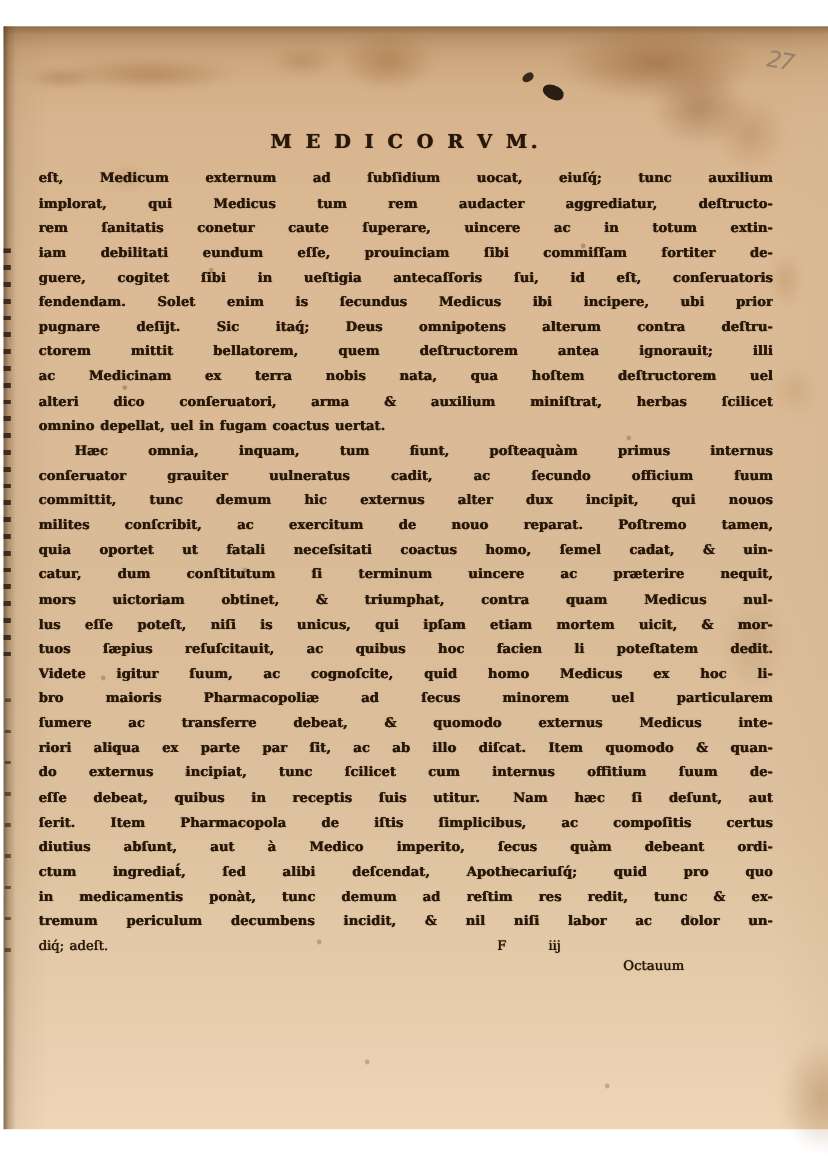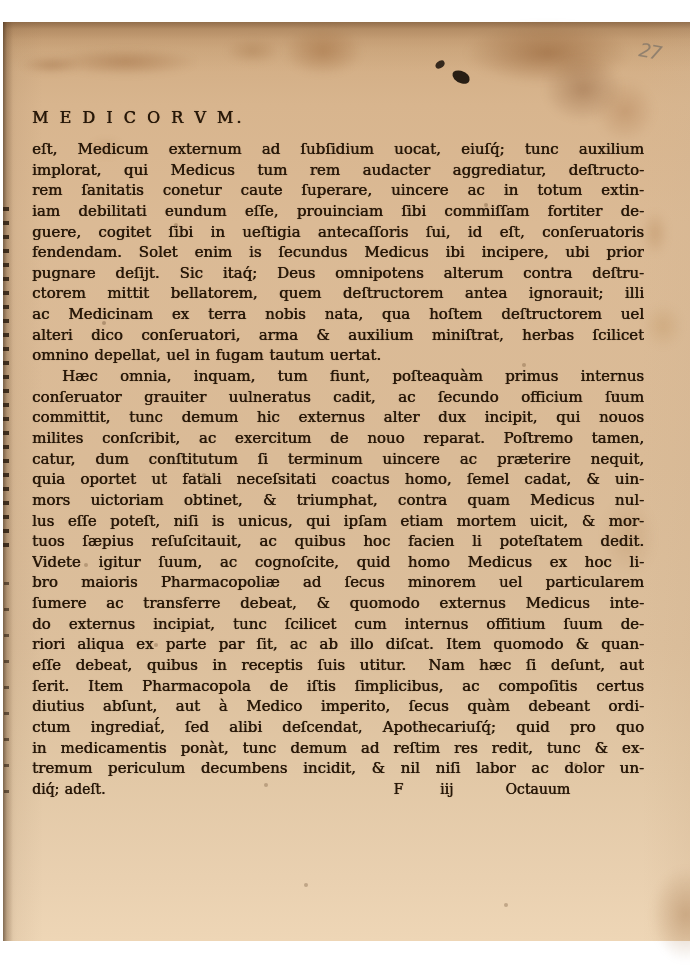--- a/index.html
+++ b/index.html
@@ -75,36 +75,37 @@
     font-style:italic;font-size:19px;color:rgba(118,110,102,.68);
     transform:rotate(10deg);letter-spacing:-1px;
   }
   
   .text-area{
     position:absolute;left:29px;top:84px;width:612px;
     color:#261708;
     text-shadow:0.45px 0 0.35px rgba(42,26,10,.9), 0 0 1.2px rgba(70,45,22,.38);
   }
   .running-header{
-    font-size:16px;letter-spacing:3px;line-height:24px;
-    margin-bottom:9px;font-weight:normal;
+    text-align:center;font-size:16px;letter-spacing:3px;line-height:24px;
+    margin-bottom:9px;font-weight:bold;
   }
   .line{
-    font-size:15px;line-height:20.65px;height:20.65px;overflow:hidden;
+    font-size:11px;line-height:20.65px;height:20.65px;overflow:hidden;
     text-align:justify;text-align-last:justify;text-justify:inter-word;
     word-spacing:1px;
+    font-weight:bold;
   }
   .line.indent{text-indent:30px;}
   .line.short{text-align-last:left;}
   .last-line{
-    display:flex;font-size:14px;line-height:20.65px;height:20.65px;
+    display:flex;font-size:11px;line-height:20.65px;height:20.65px;
     word-spacing:1px;
   }
   .sig{margin-left:auto;white-space:pre;word-spacing:14px;font-weight:normal;}
-  .catch{margin-left:52px;margin-right:74px;white-space:pre;}
+  .catch{margin-left:52px;margin-right:74px;white-space:pre;margin-top:16px;}
 </style>
 </head>
 <body>
 
 <div class="scan">
 
   <div class="stain st-a"></div>
   <div class="stain st-a2"></div>
   <div class="stain st-b"></div>
   <div class="stain st-d"></div>
@@ -131,35 +132,35 @@
         <div class="line">eſt, Medicum externum ad ſubſidium uocat, eiuſq́; tunc auxilium</div>
         <div class="line">implorat, qui Medicus tum rem audacter aggrediatur, deſtructo-</div>
         <div class="line">rem ſanitatis conetur caute ſuperare, uincere ac in totum extin-</div>
         <div class="line">iam debilitati eundum eſſe, prouinciam ſibi commiſſam fortiter de-</div>
         <div class="line">guere, cogitet ſibi in ueſtigia antecaſſoris ſui, id eſt, conſeruatoris</div>
         <div class="line">fendendam. Solet enim is ſecundus Medicus ibi incipere, ubi prior</div>
         <div class="line">pugnare deſijt. Sic itaq́; Deus omnipotens alterum contra deſtru-</div>
         <div class="line">ctorem mittit bellatorem, quem deſtructorem antea ignorauit; illi</div>
         <div class="line">ac Medicinam ex terra nobis nata, qua hoſtem deſtructorem uel</div>
         <div class="line">alteri dico conſeruatori, arma &amp; auxilium miniſtrat, herbas ſcilicet</div>
-        <div class="line short">omnino depellat, uel in fugam tautum uertat.</div>
+        <div class="line short">omnino depellat, uel in fugam coactus uertat.</div>
         <div class="line indent">Hæc omnia, inquam, tum fiunt, poſteaquàm primus internus</div>
         <div class="line">conſeruator grauiter uulneratus cadit, ac ſecundo officium ſuum</div>
         <div class="line">committit, tunc demum hic externus alter dux incipit, qui nouos</div>
         <div class="line">milites conſcribit, ac exercitum de nouo reparat. Poſtremo tamen,</div>
+        <div class="line">quia oportet ut fatali neceſsitati coactus homo, ſemel cadat, &amp; uin-</div>
         <div class="line">catur, dum conſtitutum ſi terminum uincere ac præterire nequit,</div>
-        <div class="line">quia oportet ut fatali neceſsitati coactus homo, ſemel cadat, &amp; uin-</div>
         <div class="line">mors uictoriam obtinet, &amp; triumphat, contra quam Medicus nul-</div>
         <div class="line">lus eſſe poteſt, niſi is unicus, qui ipſam etiam mortem uicit, &amp; mor-</div>
         <div class="line">tuos ſæpius reſuſcitauit, ac quibus hoc facien li poteſtatem dedit.</div>
         <div class="line">Videte igitur ſuum, ac cognoſcite, quid homo Medicus ex hoc li-</div>
         <div class="line">bro maioris Pharmacopoliæ ad ſecus minorem uel particularem</div>
         <div class="line">ſumere ac transferre debeat, &amp; quomodo externus Medicus inte-</div>
+        <div class="line">riori aliqua ex parte par ſit, ac ab illo diſcat. Item quomodo &amp; quan-</div>
         <div class="line">do externus incipiat, tunc ſcilicet cum internus offitium ſuum de-</div>
-        <div class="line">riori aliqua ex parte par ſit, ac ab illo diſcat. Item quomodo &amp; quan-</div>
         <div class="line">eſſe debeat, quibus in receptis ſuis utitur.  Nam hæc ſi deſunt, aut</div>
         <div class="line">ſerit. Item Pharmacopola de iſtis ſimplicibus, ac compoſitis certus</div>
         <div class="line">diutius abſunt, aut à Medico imperito, ſecus quàm debeant ordi-</div>
         <div class="line">ctum ingrediat́, ſed alibi deſcendat, Apothecariuſq́; quid pro quo</div>
         <div class="line">in medicamentis ponàt, tunc demum ad reſtim res redit, tunc &amp; ex-</div>
         <div class="line">tremum periculum decumbens incidit, &amp; nil niſi labor ac dolor un-</div>
       </div>
 
     <div class="last-line">
       <span>diq́; adeſt.</span>

